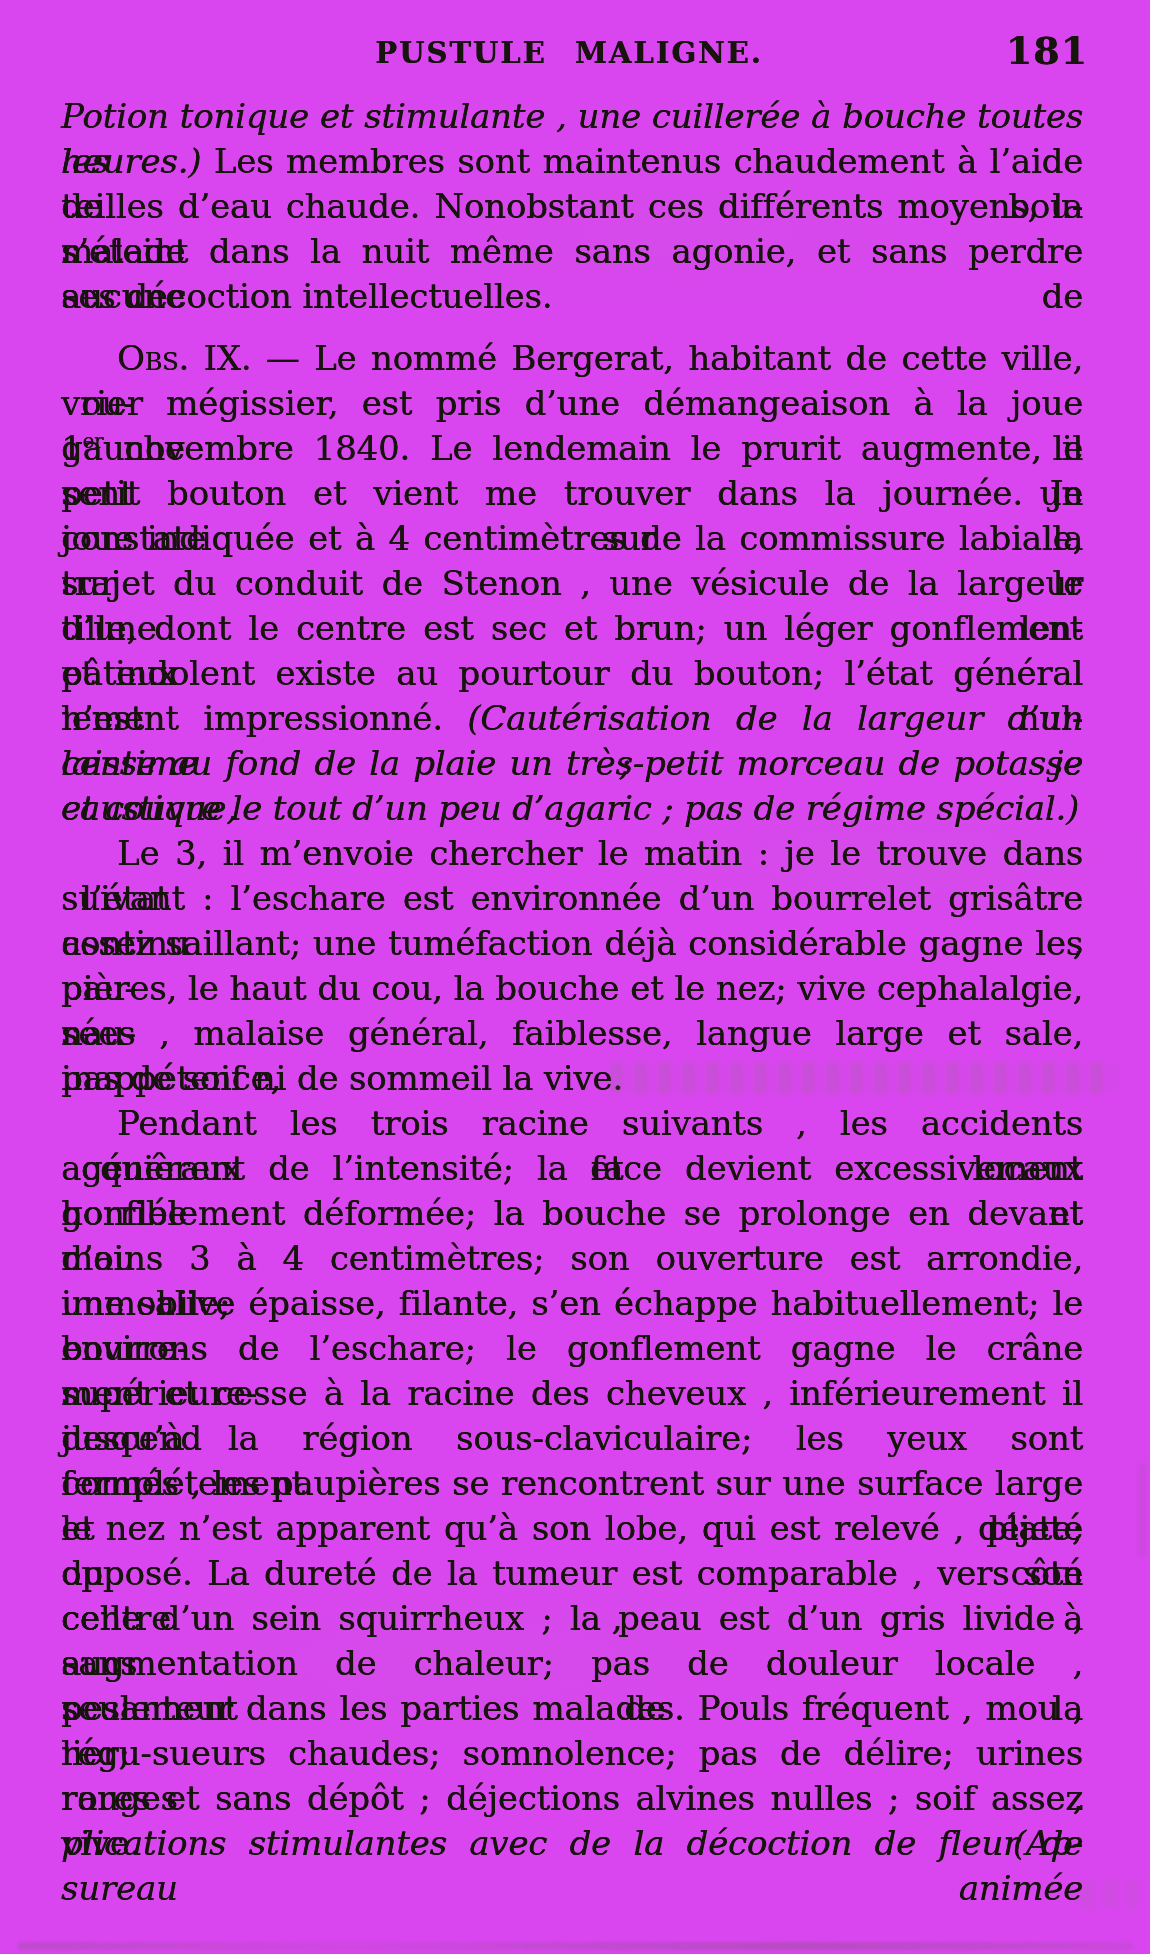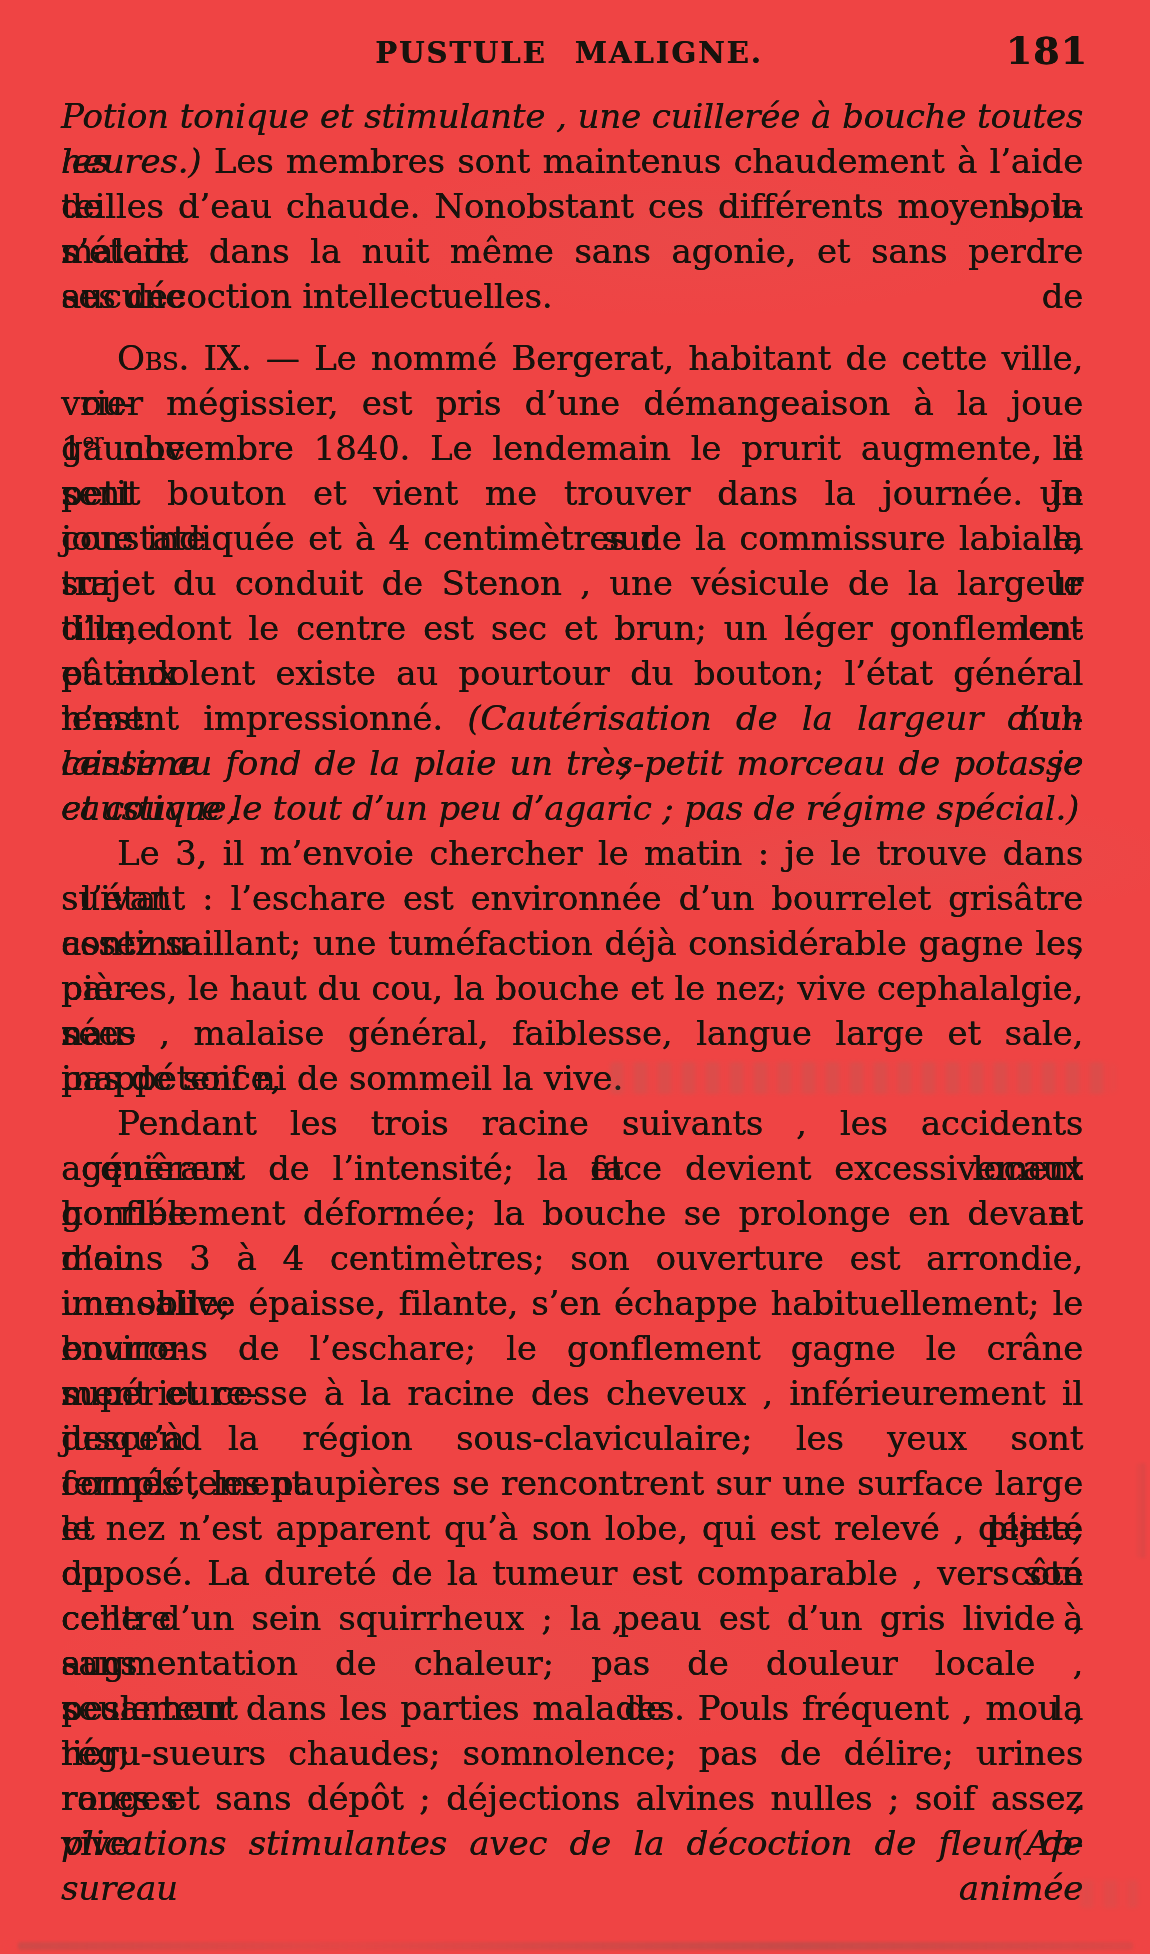--- a/index.html
+++ b/index.html
@@ -68,21 +68,21 @@
     background:linear-gradient(90deg,
       rgba(95,90,82,0.22), rgba(95,90,82,0.08) 30%,
       rgba(95,90,82,0.28) 70%, rgba(95,90,82,0.12));
     filter:blur(1.5px);
     border-radius:3px;
   }
 </style>
 </head>
 <body>
 
-<div class="page" style="background: #ef4444; color: rgb(23, 19, 13);">
+<div class="page" style="background: #d946ef; color: rgb(23, 19, 13);">
   <div class="running-title">PUSTULE MALIGNE.</div>
   <div class="page-number">181</div>
 
   <div class="text-block">
       <div class="para">
         <div class="line"><span class="seg-i">Potion tonique et stimulante , une cuillerée à bouche toutes les</span></div>
         <div class="line"><span class="seg-i">heures.)</span><span class="seg-n"> Les membres sont maintenus chaudement à l’aide de bou-</span></div>
         <div class="line"><span class="seg-n">teilles d’eau chaude. Nonobstant ces différents moyens, la malade</span></div>
         <div class="line"><span class="seg-n">s’éteint dans la nuit même sans agonie, et sans perdre aucune de</span></div>
         <div class="line no-just"><span class="seg-n">ses décoction intellectuelles.</span></div>

